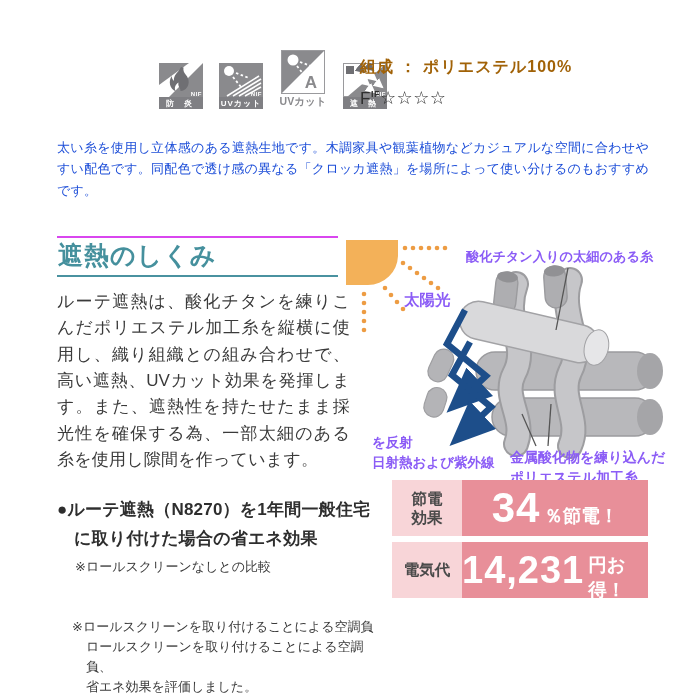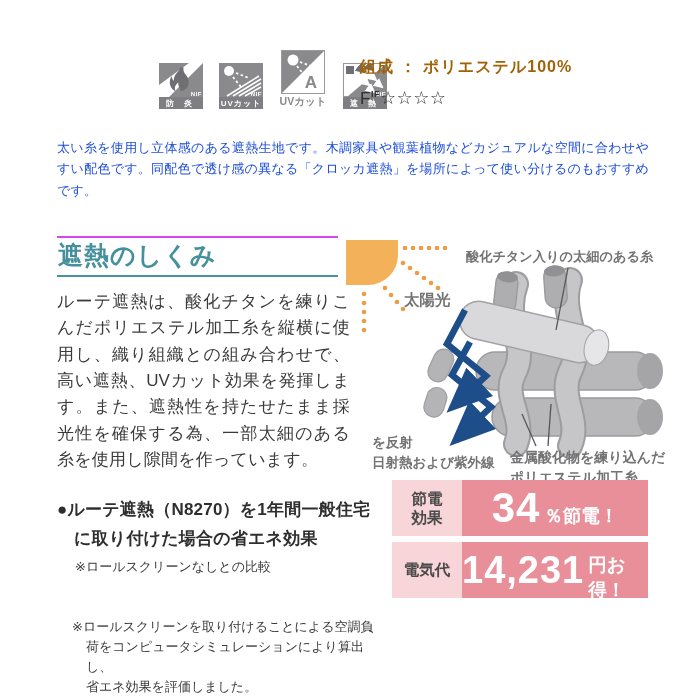--- a/index.html
+++ b/index.html
@@ -31,21 +31,21 @@
   
   .mech-heading{position:absolute;left:57px;top:236px;width:280px;
                 border-top:2px solid #d946ef;border-bottom:2px solid #4a92a0;
                 padding:1px 0 3px 1px;font-size:25px;font-weight:bold;color:#45909d;letter-spacing:1px;}
   .mech-body{position:absolute;left:57px;top:289px;width:293px;font-size:17px;line-height:1.55;
              color:#3a3a3a;text-align:justify;letter-spacing:.2px;}
 
   
   .diagram{position:absolute;left:340px;top:232px;width:352px;height:262px;}
   .diagram svg{position:absolute;left:0;top:0;}
-  .dg-label{position:absolute;color:#737373;font-weight:bold;white-space:nowrap;}
+  .dg-label{position:absolute;color:#8b5cf6;font-weight:bold;white-space:nowrap;}
   .dg-sunlight{left:64px;top:58px;font-size:15.5px;}
   .dg-top{left:126px;top:16px;font-size:13.2px;}
   .dg-reflect{left:32px;top:201px;font-size:13.5px;line-height:1.45;}
   .dg-bottom{left:170px;top:216px;font-size:14px;line-height:1.4;}
 
   
   .energy-left{position:absolute;left:57px;top:498px;width:335px;color:#2e2e2e;}
   .en-line1{font-size:17px;font-weight:bold;letter-spacing:.2px;}
   .en-line2{font-size:17px;font-weight:bold;padding-left:17px;margin-top:6px;letter-spacing:.2px;}
   .en-compare{font-size:13px;margin-top:8px;padding-left:18px;color:#3a3a3a;}
@@ -252,21 +252,21 @@
   </div>
 
   <div class="energy-left">
     <div class="en-line1">●ルーテ遮熱（N8270）を1年間一般住宅</div>
     <div class="en-line2">に取り付けた場合の省エネ効果</div>
     <div class="en-compare">※ロールスクリーンなしとの比較</div>
   </div>
 
   <div class="en-method">
     <div>※ロールスクリーンを取り付けることによる空調負</div>
-    <div class="cont">荷をコンピュータシミュレーションにより算出し、</div>
+    <div class="cont">ロールスクリーンを取り付けることによる空調負、</div>
     <div class="cont">省エネ効果を評価しました。</div>
   </div>
 
   <div class="energy-table">
     <div class="et-row">
       <div class="et-label">
         <span>節電</span>
         <span>効果</span>
       </div>
       <div class="et-value">

